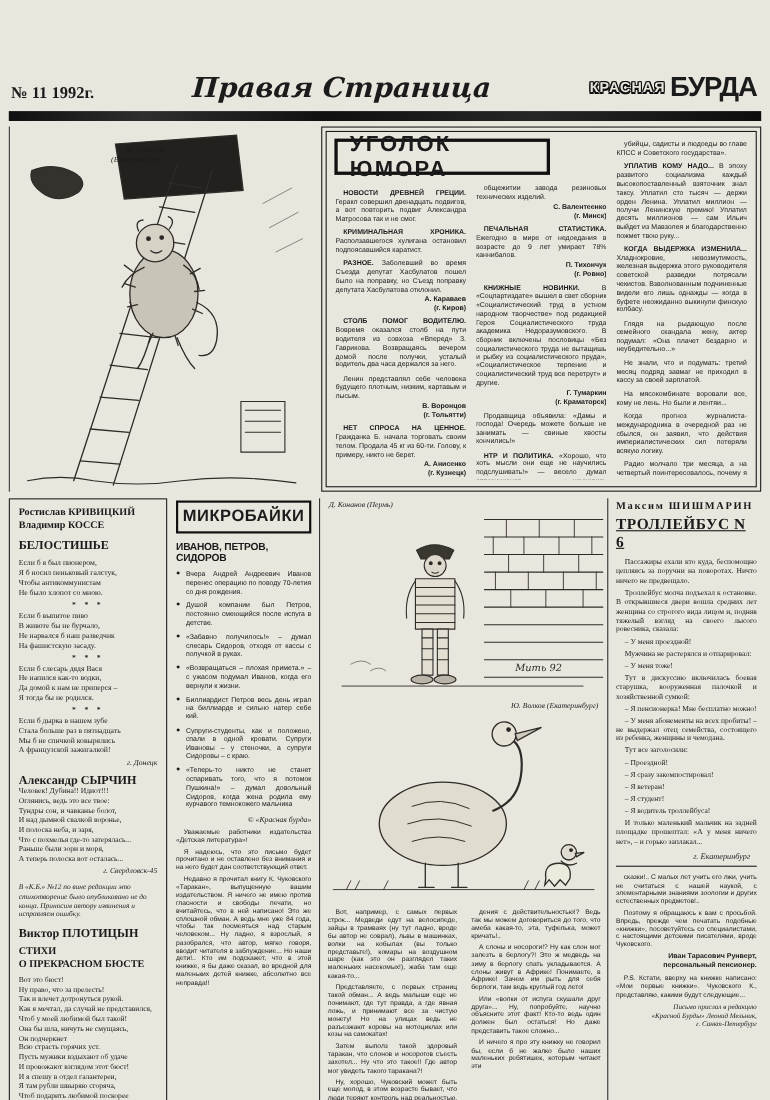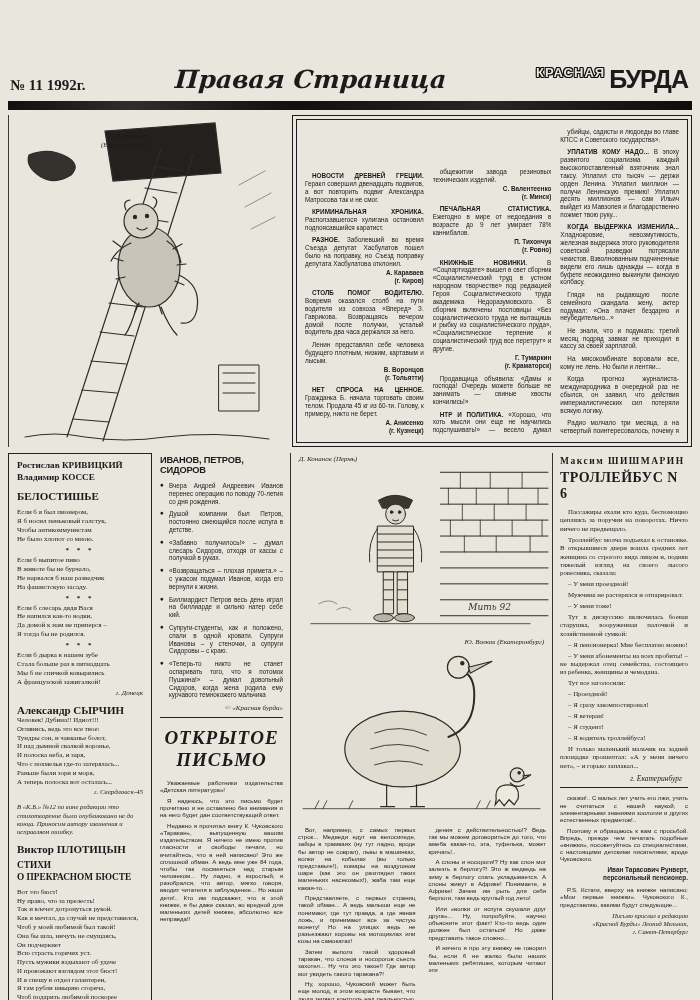--- a/index.html
+++ b/index.html
@@ -3,21 +3,21 @@
 <meta charset="utf-8">
 <style>
   html,body{margin:0;padding:0;width:700px;height:1000px;overflow:hidden;
     background:#e9e6de;color:#1b1b1b;font-family:"Liberation Sans",sans-serif;}
   .page{padding:0 8px;}
 
   
   .header{height:94px;display:flex;align-items:flex-end;justify-content:space-between;padding:0 4px 7px 2px;}
   .issue{font:700 15px "Liberation Serif",serif;}
   .page-title{font:italic 700 25px "DejaVu Serif",serif;transform:skewX(-4deg);}
-  .masthead{display:flex;align-items:flex-start;gap:4px;}
+  .masthead{display:flex;align-items:center;gap:4px;}
   .mh-light{font:800 13px "Liberation Sans",sans-serif;letter-spacing:1px;color:#e9e6de;
     text-shadow:-1px 0 #111,1px 0 #111,0 -1px #111,0 1px #111,-1px -1px #111,1px 1px #111,1px -1px #111,-1px 1px #111;}
   .mh-bold{font:900 25px "Liberation Sans",sans-serif;letter-spacing:-1px;}
   .bar{height:9px;background:linear-gradient(90deg,#101010,#2e2e2e 18%,#101010 42%,#262626 70%,#0d0d0d);}
 
   
   .top{display:flex;gap:7px;height:332px;margin-top:5px;}
   .cartoon{position:relative;}
   .cartoon svg{position:absolute;inset:0;width:100%;height:100%;}
   .cartoon-ladder{width:276px;border-left:1px solid #3a3a3a;}
@@ -67,21 +67,21 @@
 
   .col-middle{width:262px;box-sizing:border-box;display:flex;flex-direction:column;border-right:1px solid #333;}
   .cartoon-prisoner{height:184px;text-decoration:underline;}
   .cartoon-goose{height:187px;}
   .mid-text{display:flex;flex:1;overflow:hidden;}
   .mtc{flex:1;padding:2px 6px 0 7px;overflow:hidden;}
 
   .col-trolley{flex:1;box-sizing:border-box;padding:3px 4px 0 7px;overflow:hidden;display:flex;flex-direction:column;
     font-family:"Liberation Serif",serif;}
   .t-author{font:700 9.5px "Liberation Serif",serif;letter-spacing:1.5px;}
-  .t-title{font:800 14px "Liberation Serif",serif;margin:4px 0 6px;letter-spacing:.5px;}
+  .t-title{font:800 14px "Liberation Serif",serif;margin:4px 0 6px;letter-spacing:.5px;text-decoration:underline;}
   .tp{font:6.85px/1.23 "Liberation Serif",serif;text-align:justify;text-indent:8px;margin:0 0 2.5px;}
   .t-sign{text-align:right;font:italic 7.5px "Liberation Serif",serif;margin:2px 6px 4px 0;}
   .letter-end{border-top:1.5px solid #222;padding-top:6px;font-family:"Liberation Sans",sans-serif;}
   .l-sign{display:block;text-align:right;font:700 6.4px/1.25 "Liberation Sans",sans-serif;white-space:pre-line;margin:2px 0 4px;}
   .l-foot{font:italic 6.4px/1.25 "Liberation Serif",serif;text-align:right;white-space:pre-line;margin-top:4px;}
   .drawing-stroke{stroke:#2e2c28;fill:none;stroke-linecap:round;}
   .sig-text{font:italic 9px "DejaVu Serif",serif;fill:#2e2c28;}
 </style>
 </head>
 <body>
@@ -131,20 +131,23 @@
           <path d="M170 160 q22 10 18 34 q-3 16 -16 14"></path>
           <path d="M16 322 q30 -6 60 0 q40 6 80 0 q50 -6 104 2" stroke-width="1"></path>
           <path d="M210 250 h40 v46 h-40 z M214 258 h32 M214 268 h32 M214 278 h32" stroke-width="1"></path>
           <path d="M230 70 l26 -14 M236 92 l26 -14 M242 114 l24 -12" stroke-width="0.8" opacity="0.6"></path>
         </g>
       </svg>
     </div>
 
     <div class="humor-box">
       <div class="humor-inner">
+        <div class="humor-title-box">
+          <span class="humor-title">УГОЛОК ЮМОРА</span>
+        </div>
         <div class="hcol hcol1">
 
             <p class="hp"><b class="hlead">НОВОСТИ ДРЕВНЕЙ ГРЕЦИИ. </b><span>Геракл совершил двенадцать подвигов, а вот повторить подвиг Александра Матросова так и не смог.</span></p>
 
             <p class="hp"><b class="hlead">КРИМИНАЛЬНАЯ ХРОНИКА. </b><span>Расползавшегося хулигана остановил подпоясавшийся каратист.</span></p>
 
             <p class="hp"><b class="hlead">РАЗНОЕ. </b><span>Заболевший во время Съезда депутат Хасбулатов пошел было на поправку, но Съезд поправку депутата Хасбулатова отклонил.</span><span class="hsign">А. Караваев
 (г. Киров)</span></p>
 
             <p class="hp"><b class="hlead">СТОЛБ ПОМОГ ВОДИТЕЛЮ. </b><span>Вовремя оказался столб на пути водителя из совхоза «Вперед» З. Гаврикова. Возвращаясь вечером домой после получки, усталый водитель два часа держался за него.</span></p>
@@ -251,40 +254,41 @@
 Пусть мужики вздыхают об удаче
 И провожают взглядом этот бюст!
 И я спешу в отдел галантереи,
 Я там рубли швыряю сгоряча,
 Чтоб подарить любимой поскорее
 Вот этот бюст родного Ильича!</div>
 
     </div>
 
     <div class="col-micro">
+      <div class="micro-box">
+        <span class="micro-title">МИКРОБАЙКИ</span>
+      </div>
       <div class="micro-head">ИВАНОВ, ПЕТРОВ, СИДОРОВ</div>
       <div>
 
           <p class="mi"><span class="bullet">●</span><span>Вчера Андрей Андреевич Иванов перенес операцию по поводу 70-летия со дня рождения.</span></p>
 
           <p class="mi"><span class="bullet">●</span><span>Душой компании был Петров, постоянно смеющийся после испуга в детстве.</span></p>
 
           <p class="mi"><span class="bullet">●</span><span>«Забавно получилось!» – думал слесарь Сидоров, отходя от кассы с получкой в руках.</span></p>
 
           <p class="mi"><span class="bullet">●</span><span>«Возвращаться – плохая примета.» – с ужасом подумал Иванов, когда его вернули к жизни.</span></p>
 
           <p class="mi"><span class="bullet">●</span><span>Биллиардист Петров весь день играл на биллиарде и сильно натер себе кий.</span></p>
 
           <p class="mi"><span class="bullet">●</span><span>Супруги-студенты, как и положено, спали в одной кровати. Супруги Ивановы – у стеночки, а супруги Сидоровы – с краю.</span></p>
 
           <p class="mi"><span class="bullet">●</span><span>«Теперь-то никто не станет оспаривать того, что я потомок Пушкина!» – думал довольный Сидоров, когда жена родила ему курчавого темнокожего мальчика</span></p>
         </div>
       <div class="micro-copy">© «Красная бурда»</div>
-      <div class="ol-head">ОТКРЫТОЕ
-ПИСЬМО</div>
       <div>
 
       <p class="lp">Уважаемые работники издательства «Детская литература»!</p>
           <p class="lp">Я надеюсь, что это письмо будет прочитано и не оставлено без внимания и на него будет дан соответствующий ответ.</p>
           <p class="lp">Недавно я прочитал книгу К. Чуковского «Таракан», выпущенную вашим издательством. Я ничего не имею против гласности и свободы печати, но вчитайтесь, что в ней написано! Это же сплошной обман. А ведь мне уже 84 года, чтобы так посмеяться над старым человеком... Ну ладно, я взрослый, я разобрался, что автор, мягко говоря, вводит читателя в заблуждение... Но наши дети!.. Кто им подскажет, что в этой книжке, я бы даже сказал, во вредной для маленьких детей книжке, абсолютно все неправда!!</p>
         </div>
     </div>
 
     <div class="col-middle">
 

